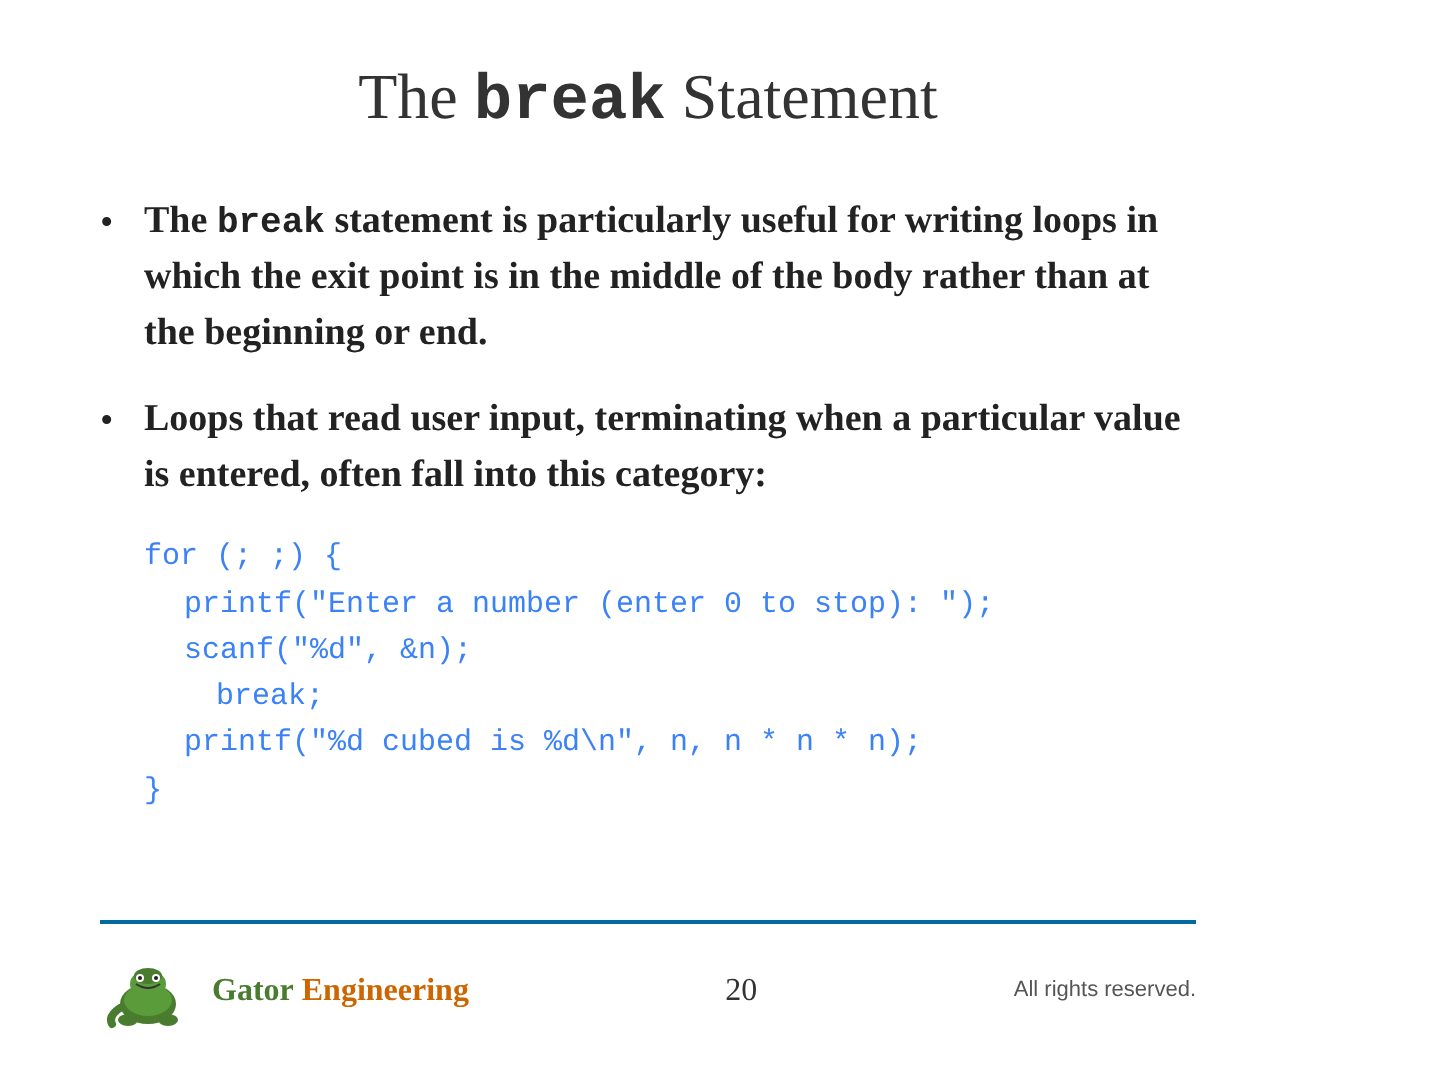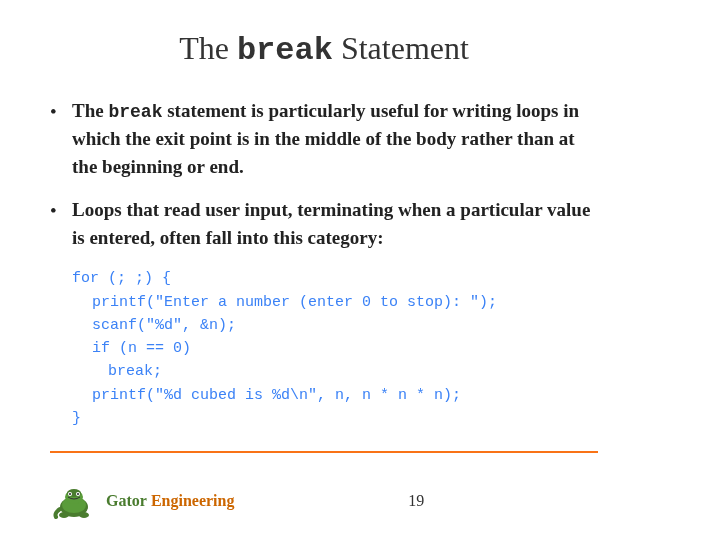--- a/index.html
+++ b/index.html
@@ -73,22 +73,22 @@
       color: #3b82f6;
       margin-top: 10px;
       margin-left: 22px;
       background: transparent;
     }
 
     .footer {
       display: flex;
       align-items: center;
       justify-content: space-between;
-      border-top: 2px solid #f97316;
-      padding-top: 24px;
+      border-top: 2px solid #0369a1;
+      padding-top: 10px;
       margin-top: 21px;
     }
 
     .footer-logo {
       display: flex;
       align-items: center;
       gap: 8px;
     }
 
     .gator-img {
@@ -148,21 +148,20 @@
 
     <div class="bullet">
       <span class="bullet-dot">•</span>
       <span class="bullet-text">Loops that read user input, terminating when a particular value is entered, often fall into this category:</span>
     </div>
 
     <div class="code-block">
       <div>for (;  ;) {</div>
       <div class="indent1">printf("Enter a number (enter 0 to stop): ");</div>
       <div class="indent1">scanf("%d", &amp;n);</div>
-      <div class="indent1">if (n == 0)</div>
       <div class="indent2">break;</div>
       <div class="indent1">printf("%d cubed is %d\n", n, n * n * n);</div>
       <div>}</div>
     </div>
 
   </div>
 
   <div class="footer">
 
     <div class="footer-logo">
@@ -188,19 +187,20 @@
 
         <path d="M10 32 Q4 36 6 40" stroke="#4a7c2f" stroke-width="4" fill="none" stroke-linecap="round"></path>
       </svg>
       <span class="footer-brand">
         <span class="gator-word">Gator</span>
         <span> </span>
         <span class="engineering-word">Engineering</span>
       </span>
     </div>
 
-    <div class="footer-page">19</div>
+    <div class="footer-page">20</div>
 
     <div class="footer-copy">
+      <div>All rights reserved.</div>
     </div>
 
   </div>
 </div>
 
 </body></html>

